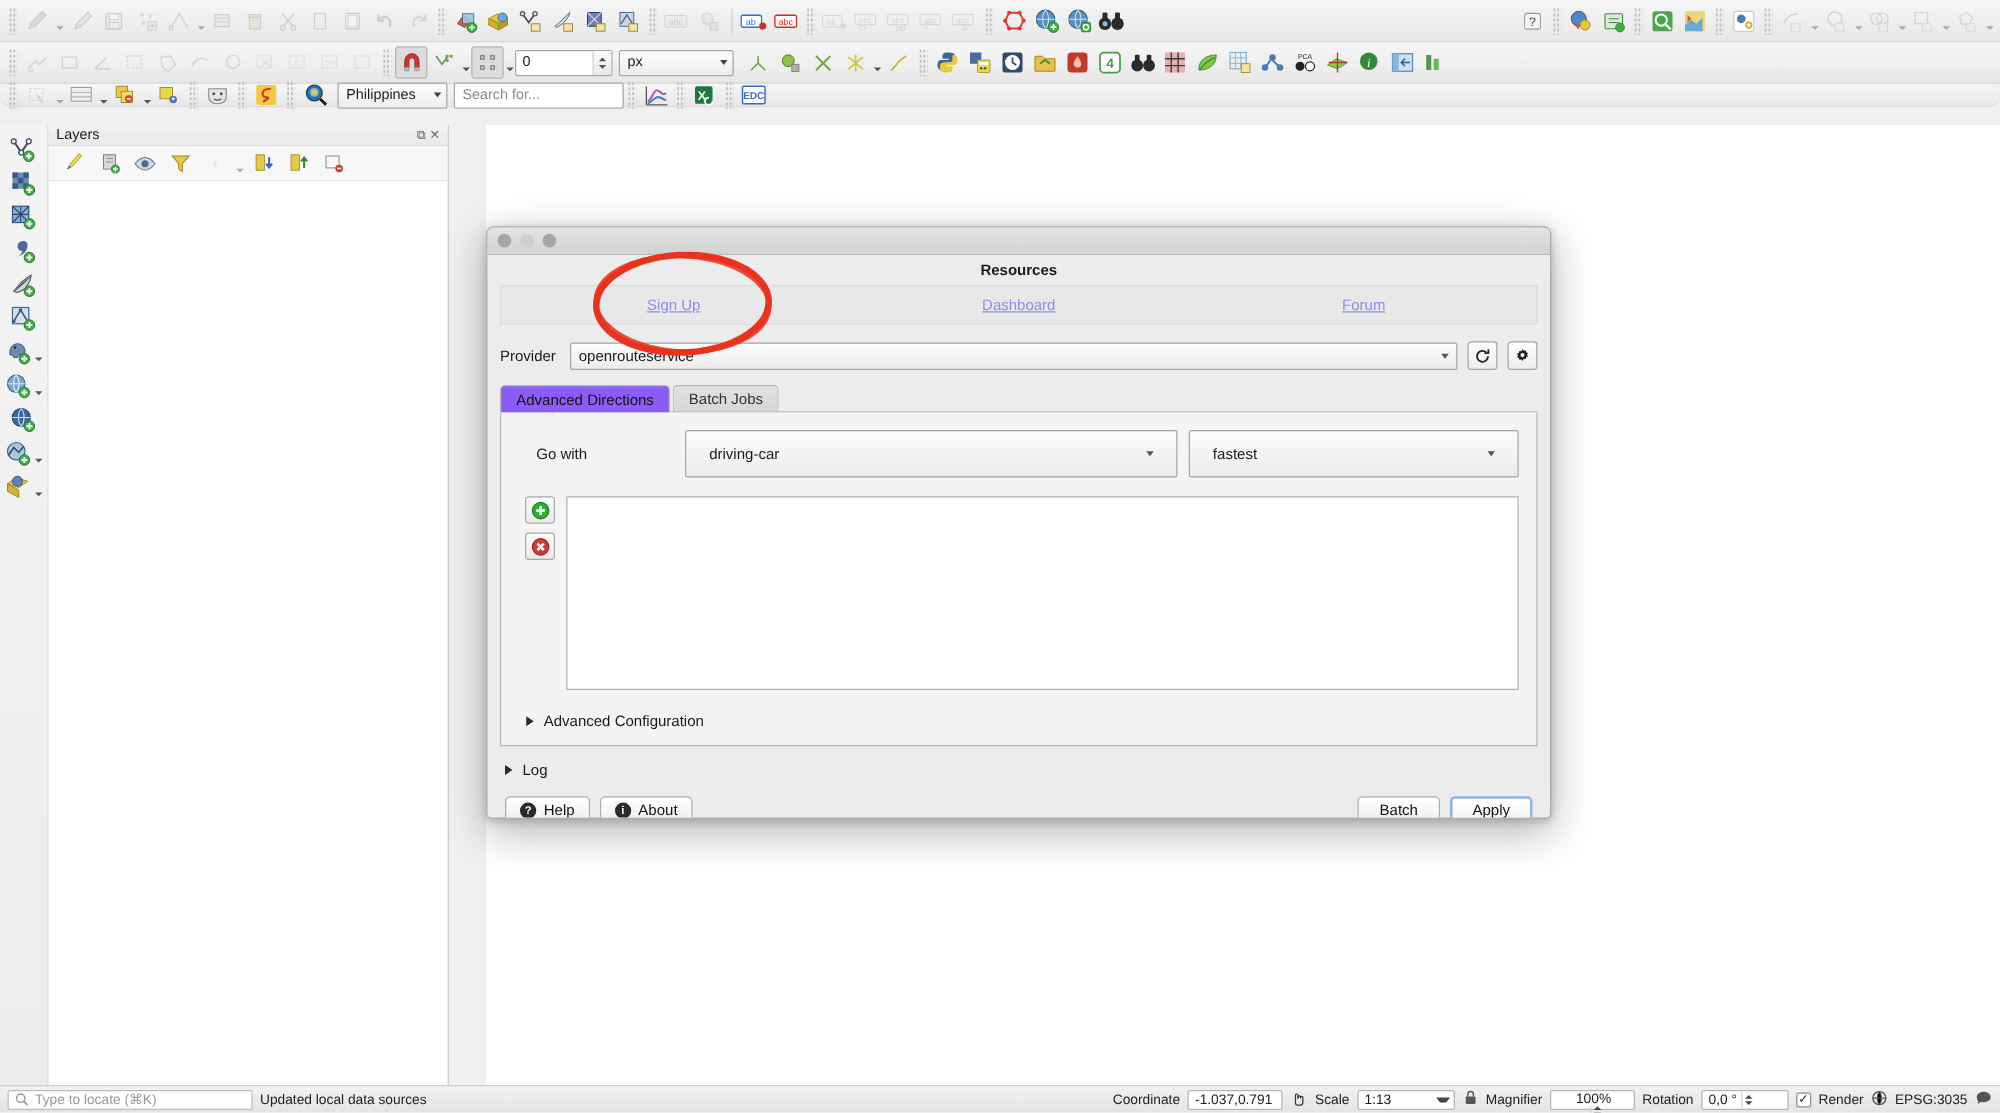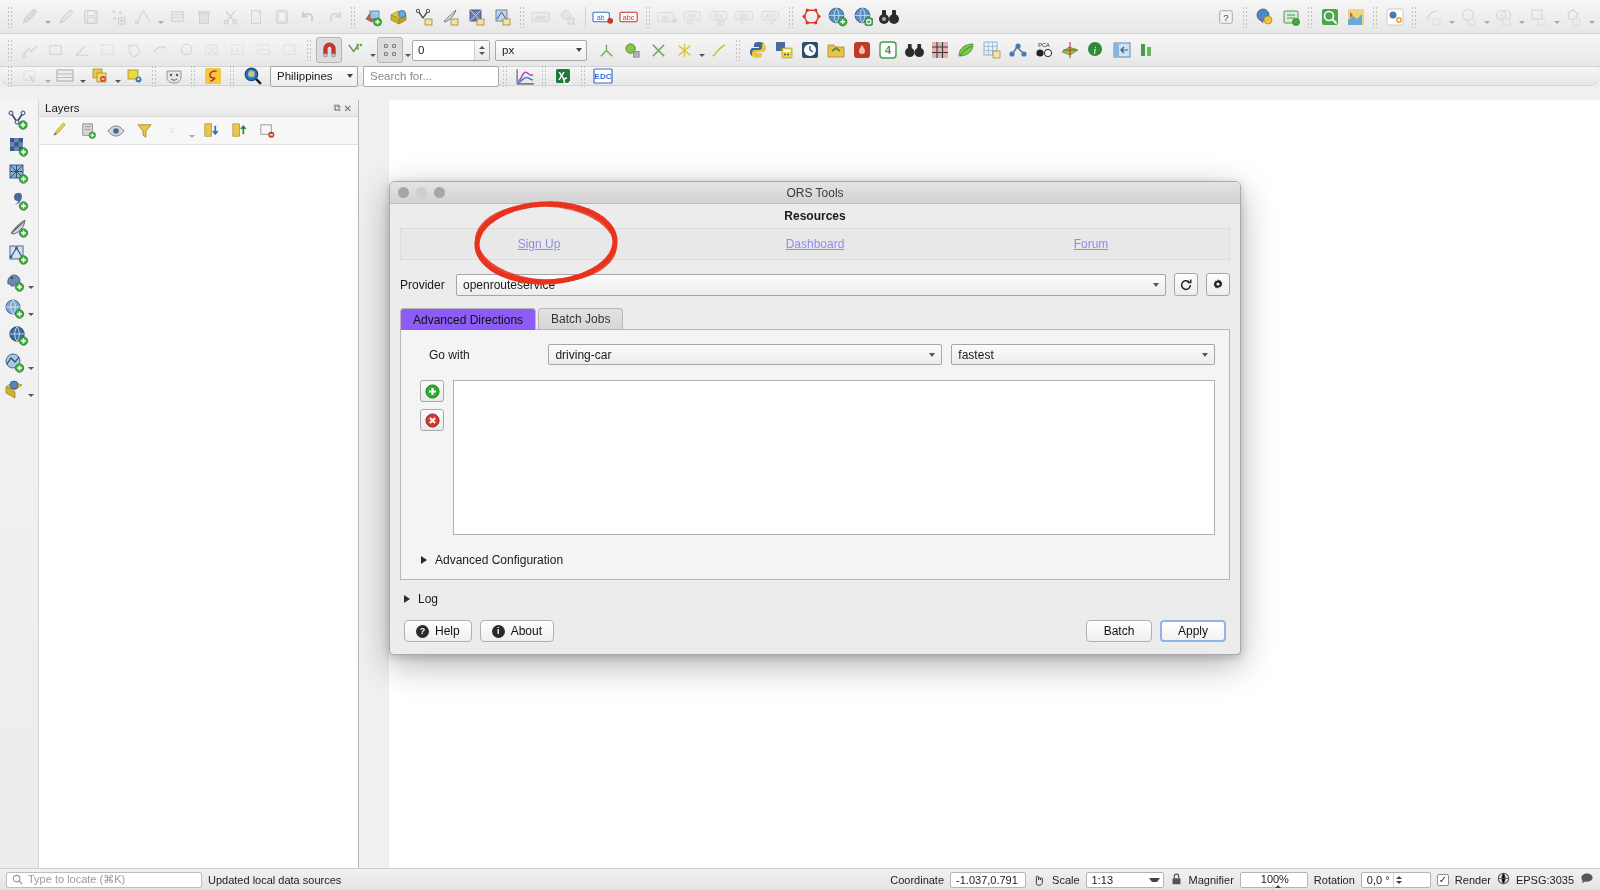--- a/index.html
+++ b/index.html
@@ -268,23 +268,23 @@
   #tab-content {
     margin: 0 10px; flex: 0 0 auto;
     background: #f4f4f4;
     border: 1px solid #b6b6b6; border-top: none;
     padding: 14px 14px 12px 14px;
   }
 
   #gowith-row { display: flex; align-items: center; gap: 9px; }
   #gowith-label { width: 125px; font-size: 12px; padding-left: 14px; }
   .sel {
-    height: 21px; border: 1px solid #a6a6a6; border-radius: 2px;
+    height: 38px; border: 1px solid #a6a6a6; border-radius: 2px;
     background: linear-gradient(180deg,#fbfbfb,#ececec);
-    display: flex; align-items: center; padding: 0 6px; font-size: 12px;
+    display: flex; align-items: center; padding: 0 18px; font-size: 12px;
   }
   .sel .cb-arrow {
     margin-left: auto; width: 0; height: 0;
     border-left: 3.5px solid transparent; border-right: 3.5px solid transparent;
     border-top: 4px solid #555;
   }
   #sel-profile { width: 396px; }
   #sel-preference { width: 265px; }
 
   #waypoint-area { display: flex; gap: 9px; margin-top: 15px; }
@@ -1179,21 +1179,20 @@
     <div id="layers-tree"></div>
   </div>
 
   <div id="map-canvas"></div>
 
   <div id="ors-dialog">
     <div id="ors-titlebar">
       <span class="tl-dot d1"></span>
       <span class="tl-dot d2"></span>
       <span class="tl-dot d3"></span>
-      <span id="ors-title">ORS Tools</span>
     </div>
 
     <div id="ors-body">
       <div id="resources-header">Resources</div>
 
       <div id="resources-links">
         <a>Sign Up</a>
         <a>Dashboard</a>
         <a>Forum</a>
       </div>

